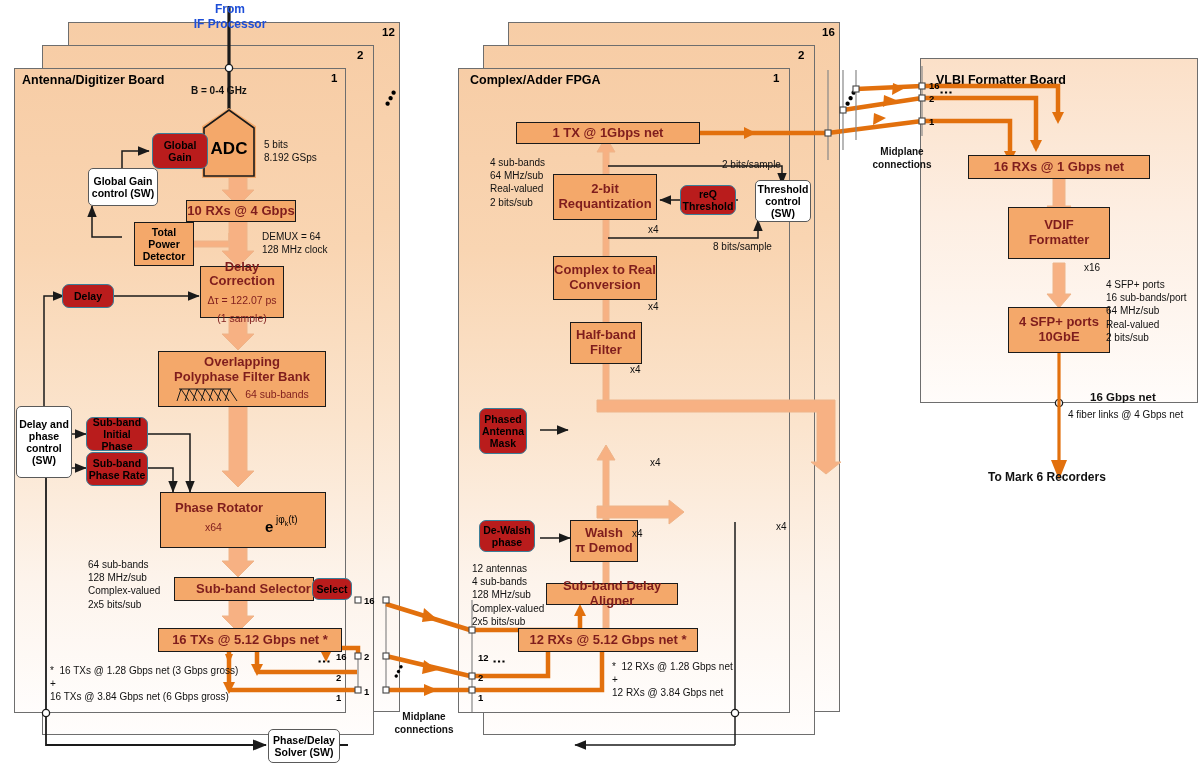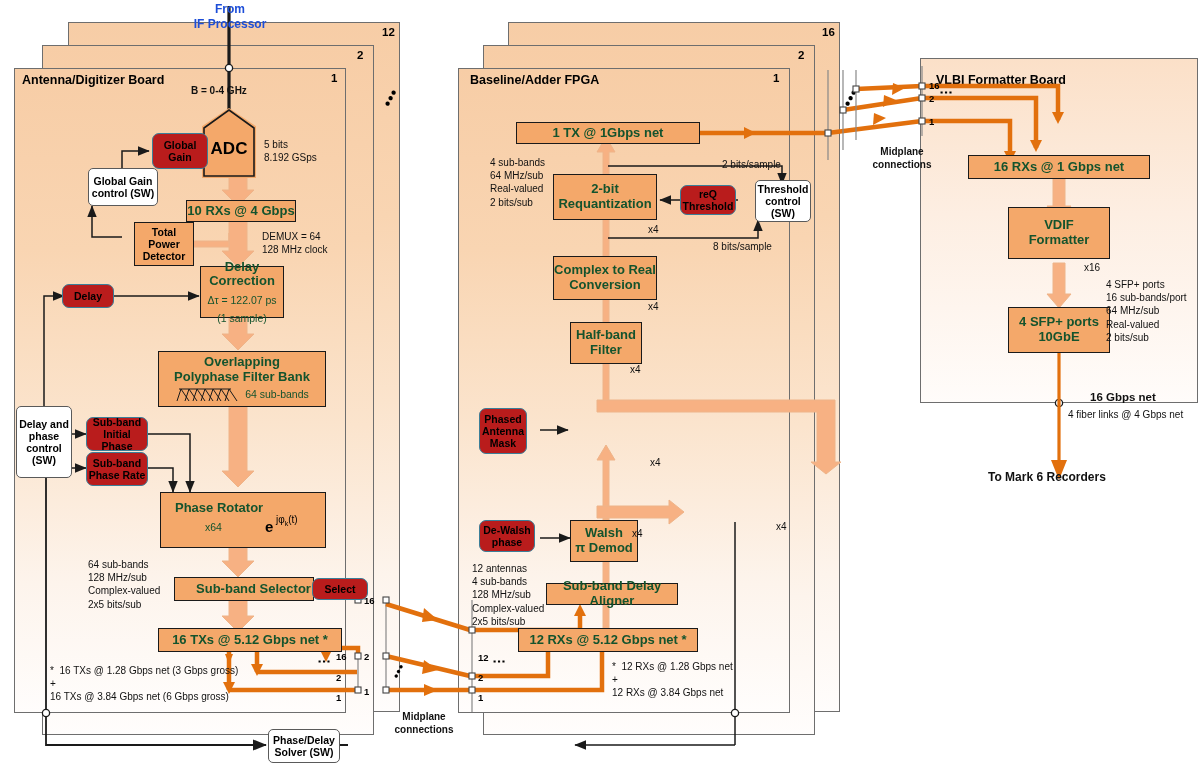--- a/index.html
+++ b/index.html
@@ -12,21 +12,21 @@
         background:linear-gradient(to bottom,#f7cda6 0%,#f9d5b2 28%,#fbe4cd 55%,#fdf4ec 80%,#fffdfc 100%);}
   .card.plain{background:linear-gradient(to bottom,#fbe0c8 0%,#fdeee2 45%,#fffcfa 100%);}
   .card-num{position:absolute;font-size:11.5px;font-weight:bold;color:#000;}
   .card-title{position:absolute;font-size:12.5px;font-weight:bold;color:#000;white-space:nowrap;}
   .dots3{position:absolute;font-size:15px;font-weight:bold;letter-spacing:1px;color:#000;
          transform:rotate(-62deg);}
 
   
   .blk{position:absolute;box-sizing:border-box;border:1.6px solid #1a1a1a;background:#f4a86a;
        display:flex;flex-direction:column;align-items:center;justify-content:center;
-       text-align:center;color:#14532d;line-height:1.12;}
+       text-align:center;color:#7f1d1d;line-height:1.12;}
   .blk .t1{font-size:13px;font-weight:bold;}
   .blk .t2{font-size:10.5px;font-weight:normal;margin-top:6px;}
   .ctl{position:absolute;box-sizing:border-box;border:1.3px solid #5a5a5a;background:#fff;
        border-radius:5px;display:flex;align-items:center;justify-content:center;text-align:center;
        font-size:10.5px;font-weight:bold;color:#000;line-height:1.15;}
   .blue{position:absolute;box-sizing:border-box;border:1.3px solid #3b7f99;background:#b91c1c;
         border-radius:7px;display:flex;align-items:center;justify-content:center;text-align:center;
         font-size:10.5px;font-weight:bold;color:#000;line-height:1.15;}
   .note{position:absolute;font-size:10px;color:#111;line-height:1.32;white-space:pre;}
   .note.b{font-weight:bold;}
@@ -64,21 +64,21 @@
   <div class="card-num" style="left:357px;top:49px;">2</div>
   <div class="card-num" style="left:331px;top:72px;">1</div>
   <div class="dots3" style="left:381px;top:89px;">•••</div>
 
   <div class="card-num" style="left:822px;top:26px;">16</div>
   <div class="card-num" style="left:798px;top:49px;">2</div>
   <div class="card-num" style="left:773px;top:72px;">1</div>
   <div class="dots3" style="left:841px;top:89px;">•••</div>
 
   <div class="card-title" style="left:22px;top:73px;">Antenna/Digitizer Board</div>
-  <div class="card-title" style="left:470px;top:73px;">Baseline/Adder FPGA</div>
+  <div class="card-title" style="left:470px;top:73px;">Complex/Adder FPGA</div>
   <div class="card-title" style="left:936px;top:73px;">VLBI Formatter Board</div>
 
   <svg id="wires" viewBox="0 0 1200 771">
     <defs>
       <marker id="abk" markerWidth="9" markerHeight="9" refX="7.5" refY="3.2" orient="auto">
         <path d="M0,0 L8,3.2 L0,6.4 z" fill="#1a1a1a"></path>
       </marker>
       <marker id="aor" markerWidth="9" markerHeight="9" refX="7.5" refY="3.2" orient="auto">
         <path d="M0,0 L8,3.2 L0,6.4 z" fill="#e2700d"></path>
       </marker>
@@ -367,21 +367,21 @@
   <div style="position:absolute;left:265px;top:518px;font-size:15px;font-weight:bold;">e</div>
   <div style="position:absolute;left:276px;top:514px;font-size:10px;"><span>jφ</span><sub style="font-size:7px;">k</sub><span>(t)</span></div>
 
   <div class="note" style="left:88px;top:558px;">64 sub-bands
 128 MHz/sub
 Complex-valued
 2x5 bits/sub</div>
   <div class="blk" style="left:174px;top:577px;width:140px;height:24px;padding-left:19px;">
       <div class="t1">Sub-band Selector</div>
     </div>
-  <div class="blue" style="left:312px;top:578px;width:56px;height:22px;">
+  <div class="blue" style="left:312px;top:578px;width:40px;height:22px;">
       <span>Select</span>
     </div>
 
   <div class="blk" style="left:158px;top:628px;width:184px;height:24px;">
       <div class="t1">16 TXs @ 5.12 Gbps net *</div>
     </div>
   <div class="note" style="left:50px;top:664px;">*  16 TXs @ 1.28 Gbps net (3 Gbps gross)
 +
 16 TXs @ 3.84 Gbps net (6 Gbps gross)</div>
 

